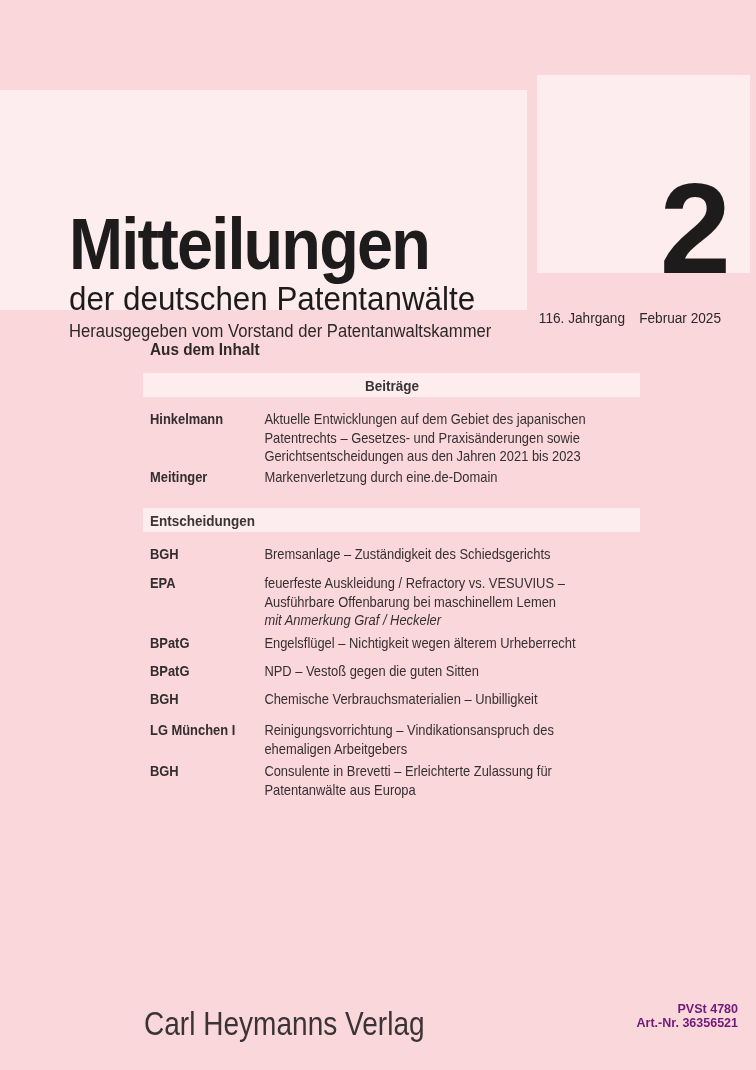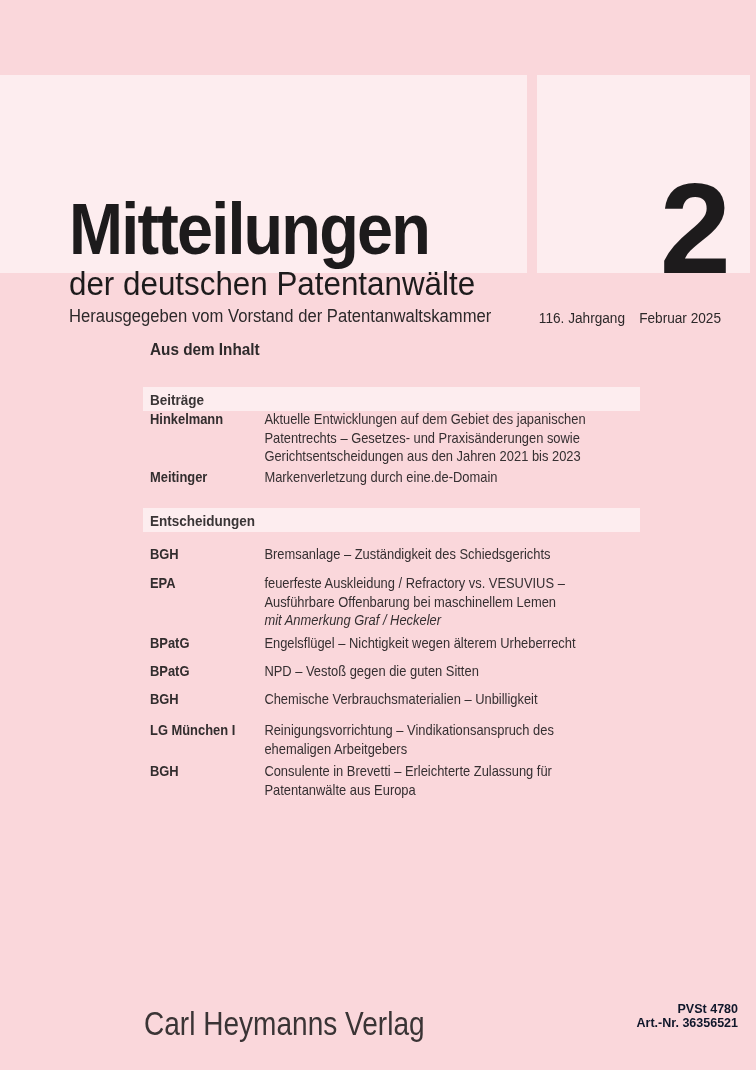--- a/index.html
+++ b/index.html
@@ -3,21 +3,21 @@
 <meta charset="utf-8">
 <style>
   html,body{margin:0;padding:0;background:#e9e9e9;}
   .page{
     position:relative;width:756px;height:1070px;overflow:hidden;
     background:#fad7db;
     font-family:"Liberation Sans",sans-serif;
     color:#352f31;
   }
   .panel{position:absolute;background:#fdedef;}
-  .panel-left{left:0;top:75px;width:527px;height:198px;}
+  .panel-left{left:0;top:90px;width:527px;height:220px;}
   .panel-right{left:537px;top:75px;width:213px;height:198px;}
 
   .journal-title{
     position:absolute;left:69px;top:118px;
     font-size:72px;font-weight:700;line-height:1;letter-spacing:-2px;
     color:#1d1b1c;transform:scaleX(.90);transform-origin:0 0;white-space:nowrap;
   }
   .journal-subtitle{
     position:absolute;left:69px;top:192px;
     font-size:33px;font-weight:400;line-height:1.05;
@@ -66,21 +66,21 @@
   .toc-row .note{font-style:italic;}
 
   .footer-publisher{
     position:absolute;left:144px;top:1007px;
     font-size:33px;font-weight:400;line-height:1;color:#3a3435;
     transform:scaleX(.85);transform-origin:0 0;white-space:nowrap;
   }
   .footer-meta{
     position:absolute;right:18px;top:1002px;
     font-size:12.5px;font-weight:700;line-height:14px;
-    color:#0f172a;text-align:right;white-space:nowrap;
+    color:#701a75;text-align:right;white-space:nowrap;
   }
 </style>
 </head>
 <body>
 
 <div class="page">
 
   <div class="panel panel-left">
     <div class="journal-title">Mitteilungen</div>
     <div class="journal-subtitle">der deutschen Patentanwälte</div>
@@ -95,21 +95,21 @@
   </div>
 
   <div class="contents-heading">Aus dem Inhalt</div>
 
   <div class="footer-publisher">Carl Heymanns Verlag</div>
   <div class="footer-meta">
     <div>PVSt 4780</div>
     <div>Art.-Nr. 36356521</div>
   </div>
 
-<div class="band" style="top: 387px;">
+<div class="band" style="top: 373px; justify-content: center;">
       <span class="band-label">Beiträge</span>
     </div>
     <div class="toc-row" style="top: 410px;">
       <span class="lbl">Hinkelmann</span>
       <div class="txt">
         <span class="line">Aktuelle Entwicklungen auf dem Gebiet des japanischen</span>
         <span class="line">Patentrechts – Gesetzes- und Praxisänderungen sowie</span>
         <span class="line">Gerichtsentscheidungen aus den Jahren 2021 bis 2023</span>
       </div>
     </div>

